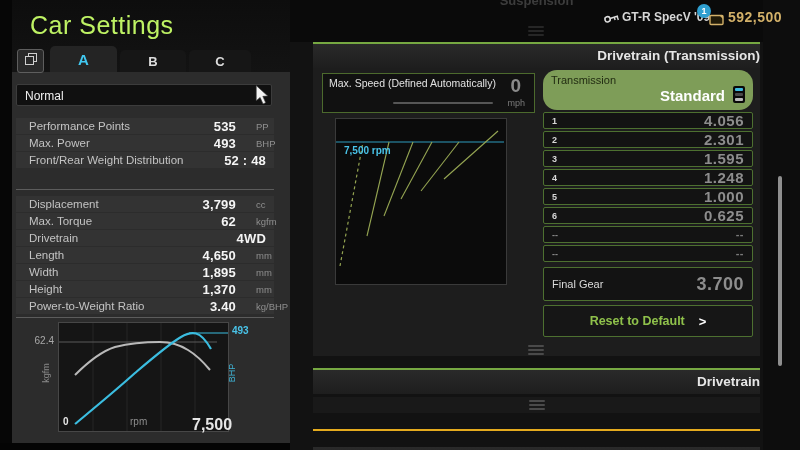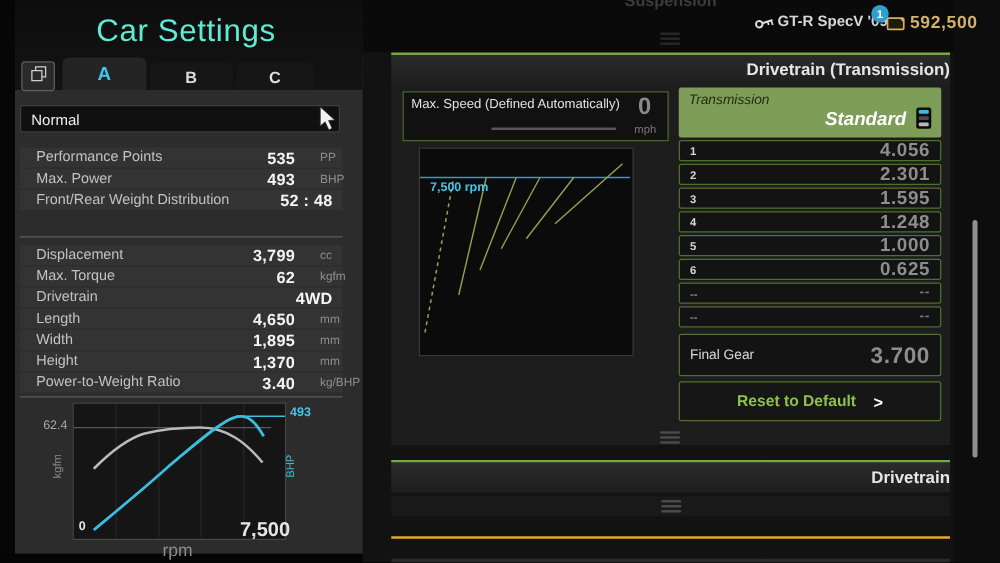--- a/index.html
+++ b/index.html
@@ -6,21 +6,21 @@
   #app{position:relative;width:800px;height:450px;overflow:hidden;
        font-family:"Liberation Sans",sans-serif;background:#121212;color:#ddd;
        -webkit-font-smoothing:antialiased;}
   .abs{position:absolute;}
 
   
   #edge-strip{left:0;top:0;width:12px;height:450px;background:#060606;}
   #left-panel{left:12px;top:0;width:278px;height:443px;background:#2c2c2c;}
   #left-bottom{left:0;top:443px;width:290px;height:7px;background:#040404;}
   #title-zone{left:12px;top:0;width:278px;height:72px;background:linear-gradient(#0d0d0d,#131313);}
-  #page-title{left:30px;top:11px;font-size:25px;font-weight:400;letter-spacing:.5px;color:#5eead4;margin-left:47px;}
+  #page-title{left:30px;top:11px;font-size:25px;font-weight:400;letter-spacing:.5px;color:#bef264;}
 
   .tab{position:absolute;text-align:center;font-weight:bold;border-radius:5px 5px 0 0;}
   #tab-a{left:50px;top:46px;width:67px;height:26px;line-height:27px;background:#242424;color:#41c8f0;font-size:15px;}
   #tab-b{left:120px;top:50px;width:66px;height:22px;line-height:23px;background:#161616;color:#dcdcdc;font-size:13px;}
   #tab-c{left:189px;top:50px;width:62px;height:22px;line-height:23px;background:#161616;color:#dcdcdc;font-size:13px;}
   #copy-btn{left:17px;top:49px;width:25px;height:22px;background:#2a2a2a;border:1px solid #5e5e5e;border-radius:3px;
             display:flex;align-items:center;justify-content:center;}
 
   #preset{left:16px;top:84px;width:256px;height:22px;background:#101010;border:1px solid #3c3c3c;border-radius:2px;
           color:#f0f0f0;font-size:12px;line-height:22px;padding-left:8px;box-sizing:border-box;}
@@ -37,21 +37,21 @@
   .divider{left:16px;width:258px;height:1px;background:#5c5c5c;}
   #div1{top:189px;} #div2{top:317px;}
 
   
   #curve-plot{left:58px;top:322px;width:169px;height:108px;background:#151515;border:1px solid #474747;}
   #lbl-624{left:28px;top:335px;width:26px;text-align:right;font-size:10px;color:#a9a9a9;}
   #lbl-493{left:232px;top:325px;font-size:10px;font-weight:bold;color:#49c3e8;}
   #lbl-kgfm{left:26px;top:368px;width:40px;text-align:center;font-size:9px;color:#8a8a8a;transform:rotate(-90deg);}
   #lbl-bhp{left:212px;top:368px;width:40px;text-align:center;font-size:9px;color:#3fb4d6;transform:rotate(-90deg);}
   #lbl-x0{left:63px;top:416px;font-size:10px;font-weight:bold;color:#e6e6e6;}
-  #lbl-rpm{left:130px;top:416px;font-size:14px;color:#8d8d8d;margin-top:16px;}
+  #lbl-rpm{left:130px;top:416px;font-size:10px;color:#8d8d8d;}
   #lbl-x75{left:192px;top:416px;width:32px;text-align:right;font-size:16px;font-weight:bold;color:#e6e6e6;}
 
   
   #right-top{left:290px;top:0;width:510px;height:42px;background:#0a0a0a;}
   #right-gutter{left:763px;top:0;width:37px;height:450px;background:#0d0d0d;}
   #susp-label{left:313px;top:-7px;width:447px;text-align:center;font-size:13px;font-weight:bold;color:#3c3c3c;}
   .grip{display:flex;flex-direction:column;gap:2px;width:16px;}
   .grip span{display:block;height:2px;border-radius:1px;background:#4a4a4a;}
   .grip.faint span{background:#262626;}
 
@@ -72,21 +72,21 @@
   #maxspeed .ms-label{position:absolute;left:6px;top:3px;font-size:10.5px;color:#e2e2e2;}
   #maxspeed .ms-value{position:absolute;right:13px;top:1px;font-size:19px;font-weight:bold;color:#8a8a8a;}
   #maxspeed .ms-unit{position:absolute;right:9px;top:24px;font-size:9px;color:#7a7a7a;}
   #maxspeed .ms-track{position:absolute;left:70px;bottom:8px;width:100px;height:2px;background:#565656;border-radius:1px;}
 
   
   #gearchart{left:335px;top:118px;width:170px;height:165px;background:#0b0b0b;border:1px solid #3a3a3a;}
   #redline-label{position:absolute;left:8px;top:26px;font-size:10px;font-weight:bold;color:#49c3e8;}
 
   
-  #tx-header{left:543px;top:70px;width:210px;height:40px;background:#7e9d58;border-radius:2px;font-style:italic;}
+  #tx-header{left:543px;top:70px;width:210px;height:40px;background:#7e9d58;border-radius:14px;}
   #tx-header .tx-label{position:absolute;left:8px;top:4px;font-size:11px;color:#222c12;}
   #tx-header .tx-value{position:absolute;right:28px;bottom:6px;font-size:15px;font-weight:bold;color:#fff;}
   #tx-sel-icon{position:absolute;right:8px;bottom:7px;width:12px;height:17px;background:#0a0a0a;border-radius:2px;
                display:flex;flex-direction:column;justify-content:center;gap:2px;padding:2px;box-sizing:border-box;}
   #tx-sel-icon span{display:block;height:3px;border-radius:1px;}
   #tx-sel-icon .b1{background:#3db9de;} #tx-sel-icon .b2{background:#4a4a4a;} #tx-sel-icon .b3{background:#b9b9b9;}
 
   .gear-row{position:absolute;left:543px;width:210px;height:17px;background:#131313;border:1px solid #4d7030;
             border-radius:2px;box-sizing:border-box;display:flex;align-items:center;padding:0 8px;}
   .gear-row .g-num{font-size:9px;font-weight:bold;color:#d8d8d8;}

